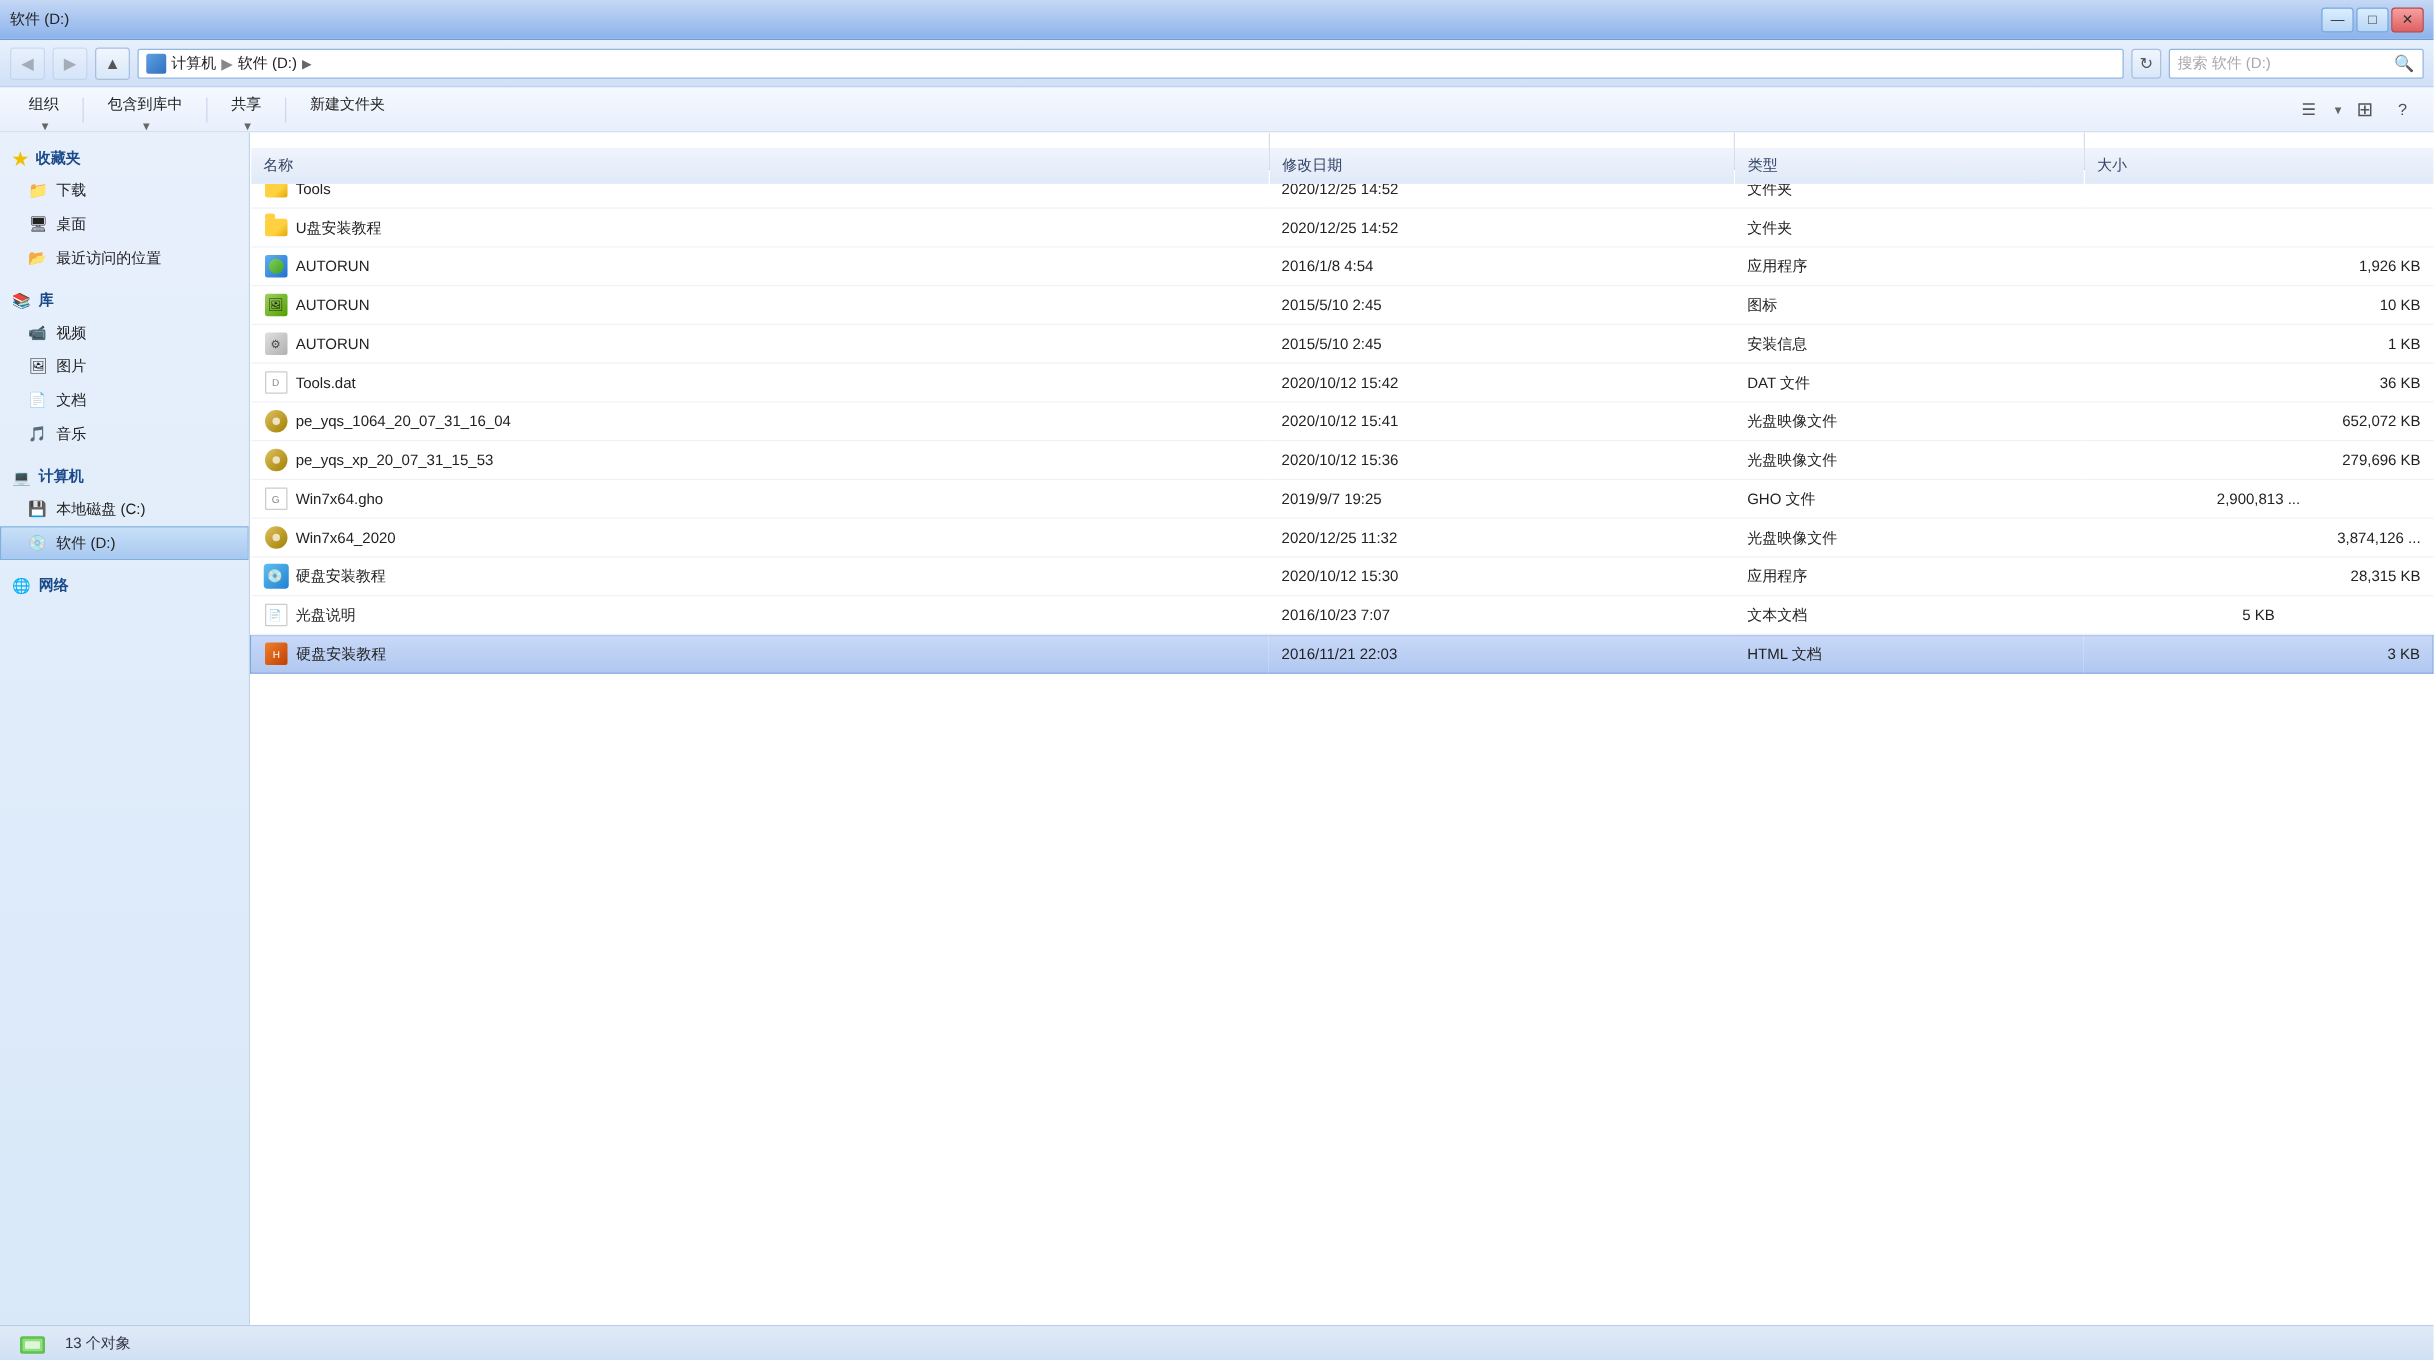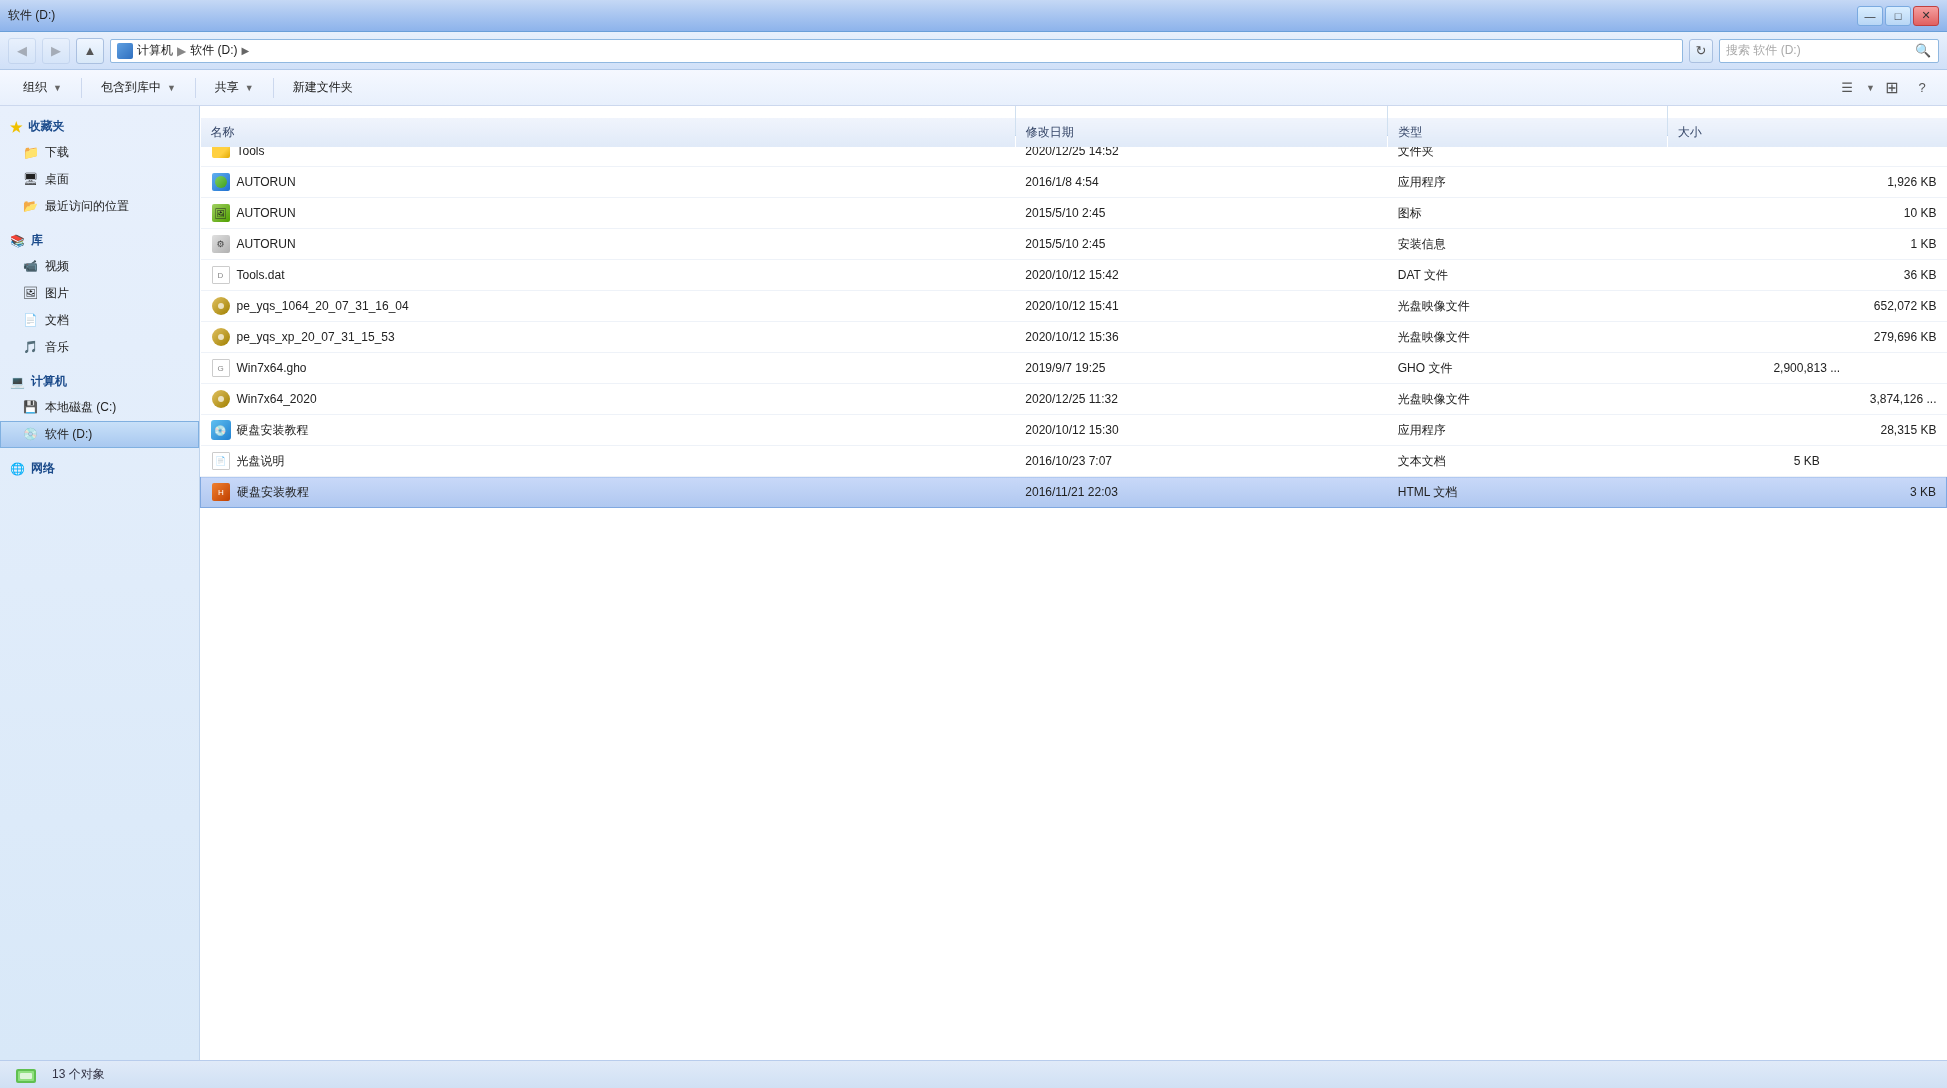--- a/index.html
+++ b/index.html
@@ -90,21 +90,21 @@
       width: 16px;
       height: 16px;
       background: linear-gradient(135deg, #60a0e0, #3070c0);
       border-radius: 2px;
       display: inline-block;
     }
     .address-separator { color: #888; }
     .address-text { color: #222; }
     .address-arrow { color: #666; font-size: 10px; }
     .search-box {
-      width: 220px;
+      width: 204px;
       height: 24px;
       border: 1px solid #90b8e0;
       background: white;
       display: flex;
       align-items: center;
       padding: 0 6px;
       border-radius: 2px;
       font-size: 12px;
       color: #888;
     }
@@ -138,20 +138,21 @@
       padding: 0 10px;
       border: 1px solid transparent;
       border-radius: 3px;
       background: transparent;
       cursor: pointer;
       display: flex;
       align-items: center;
       gap: 4px;
       font-size: 12px;
       color: #222;
+      flex-direction: column;
     }
     .toolbar-divider {
       width: 1px;
       height: 20px;
       background: #ccd8ee;
       margin: 0 4px;
     }
     .toolbar-right {
       margin-left: auto;
       display: flex;
@@ -480,20 +481,35 @@
               </div>
             </td>
             <td>2020/12/25 14:52</td>
             <td>文件夹</td>
             <td style="text-align: right;"></td>
           </tr>
           <tr>
             <td>
               <div class="file-name-cell">
                 <div class="file-icon">
+                  <div class="icon-folder" style="width:18px;height:14px;background:linear-gradient(135deg,#ffd040 60%,#e0a800 100%);border-radius:2px;position:relative;">
+                    <div style="position:absolute;top:-4px;left:0;width:8px;height:4px;background:#ffd040;border-radius:2px 2px 0 0;"></div>
+                  </div>
+                </div>
+                <span>U盘安装教程</span>
+              </div>
+            </td>
+            <td>2020/12/25 14:52</td>
+            <td>文件夹</td>
+            <td style="text-align: right;"></td>
+          </tr>
+          <tr>
+            <td>
+              <div class="file-name-cell">
+                <div class="file-icon">
                   <div style="width:18px;height:18px;background:linear-gradient(135deg,#60b0f0,#2070d0);border-radius:2px;display:flex;align-items:center;justify-content:center;">
                     <div style="width:12px;height:12px;background:linear-gradient(135deg,#80d060,#40a020);border-radius:50%;"></div>
                   </div>
                 </div>
                 <span>AUTORUN</span>
               </div>
             </td>
             <td>2016/1/8 4:54</td>
             <td>应用程序</td>
             <td style="text-align: right;">1,926 KB</td>

